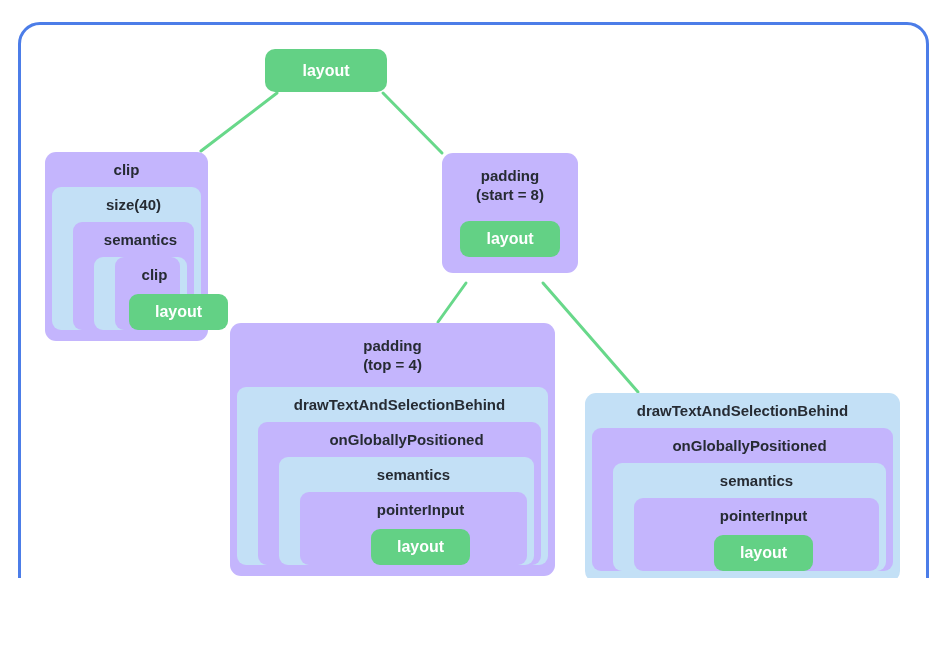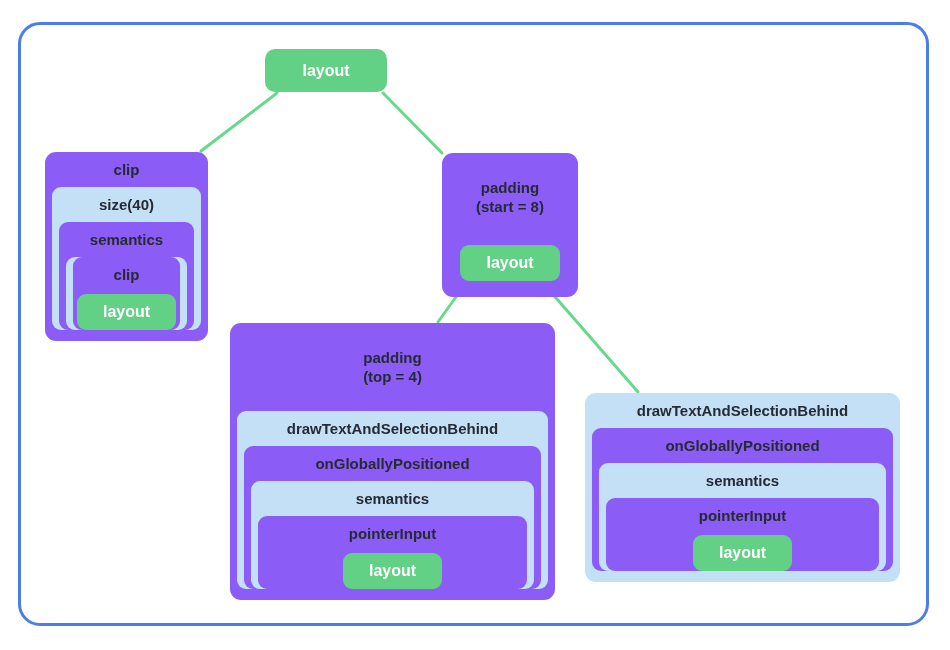--- a/index.html
+++ b/index.html
@@ -1,19 +1,19 @@
 <!DOCTYPE html>
 <html><head>
 <meta charset="utf-8">
 <style>
   html, body { margin: 0; padding: 0; background: #ffffff; }
   .canvas {
     position: relative;
     width: 950px;
-    height: 650px;
+    height: 578px;
     background: #ffffff;
     font-family: "Liberation Sans", sans-serif;
     overflow: hidden;
   }
   .frame {
     position: absolute;
     left: 18px; top: 22px;
     width: 905px; height: 598px;
     border: 3px solid #4C7DE8;
     border-radius: 22px;
@@ -21,36 +21,37 @@
   }
   .lines {
     position: absolute;
     left: 0; top: 0;
   }
   .node {
     position: absolute;
     border-radius: 11px;
     box-sizing: border-box;
   }
-  .sa { background: #8b5cf6; }
+  .sa { background: #c4b5fd; }
   .sb { background: #C3E0F6; }
   .nest {
     margin: 0 7px 7px 7px;
     border-radius: 9px;
+    padding-left: 14px;
   }
   .hdr {
     font-size: 15px;
     line-height: 19px;
     font-weight: 700;
     color: #262B33;
     text-align: center;
     padding: 8px 4px;
     white-space: pre-line;
   }
-  .hdr2 { padding: 25px 4px; }
+  .hdr2 { padding: 13px 4px; }
   .chip {
     background: #63D185;
     color: #ffffff;
     font-size: 16px;
     font-weight: 700;
     border-radius: 9px;
     width: max-content;
     margin: 2px auto 11px auto;
     padding: 9px 26px;
   }

